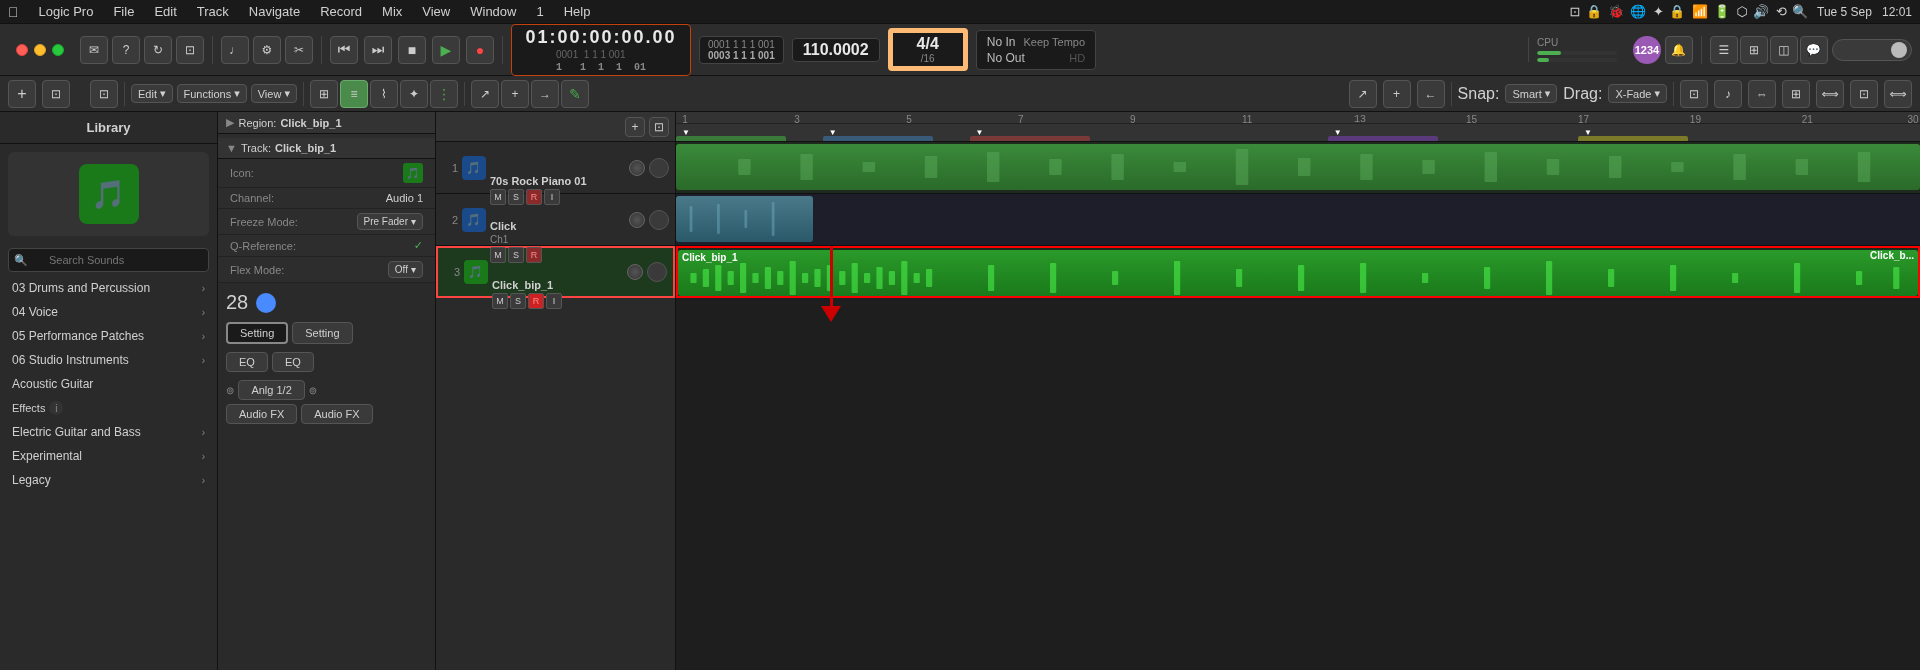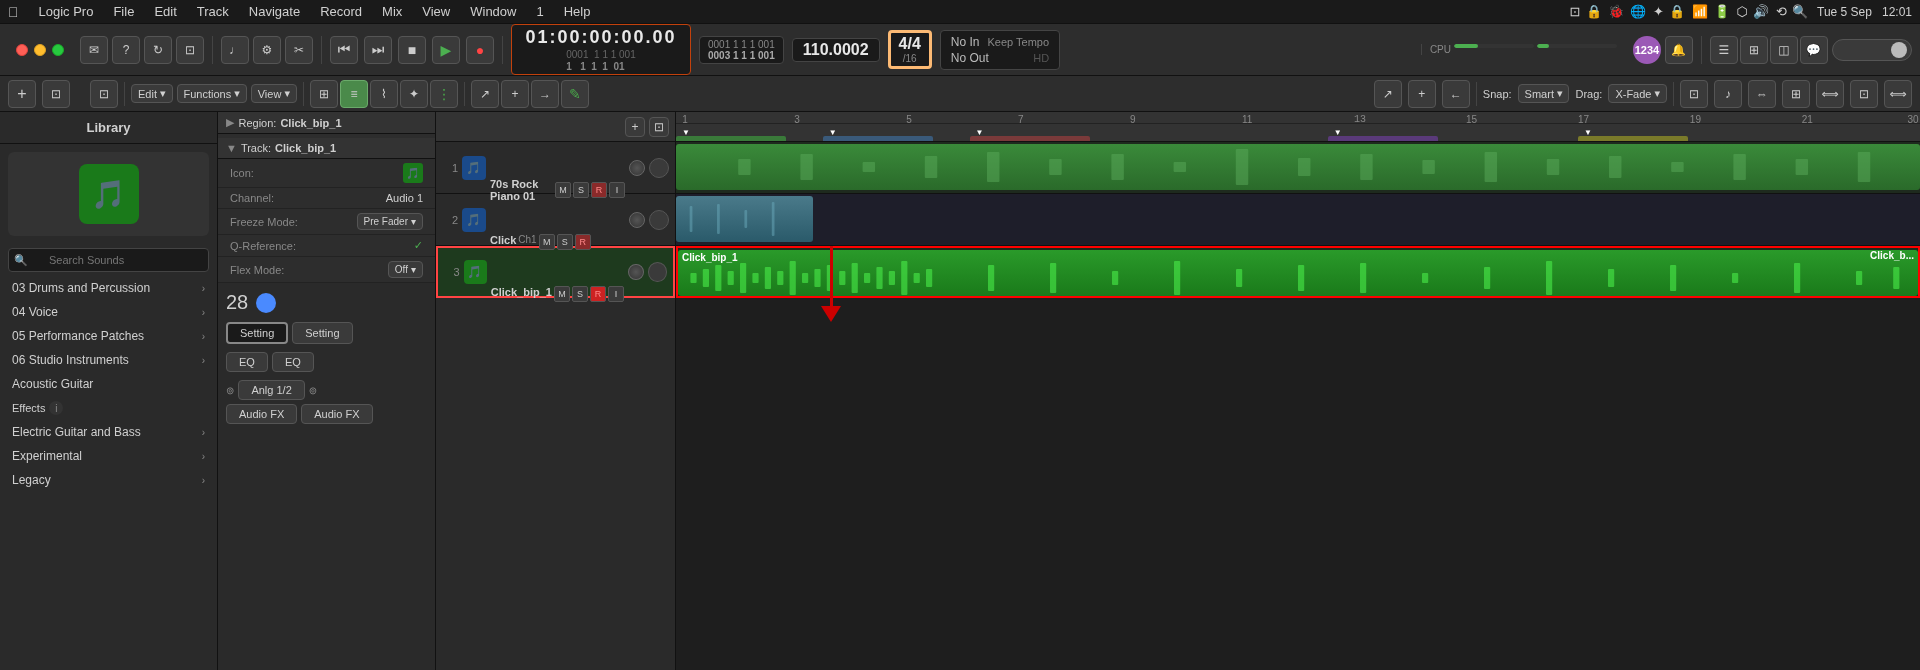--- a/index.html
+++ b/index.html
@@ -111,23 +111,23 @@
       font-size: 16px;
       font-weight: bold;
       color: #e8e8e8;
     }
 
     .meter-display {
       display: flex;
       flex-direction: column;
       align-items: center;
       background: #1a1a1a;
-      border: 3px solid #fdba74;
+      border: 5px solid #fdba74;
       border-radius: 4px;
-      padding: 2px 8px;
+      padding: 2px 24px;
     }
 
     
     .main-layout {
       display: flex;
       height: calc(670px - 24px - 52px - 36px);
       width: 100%;
     }
 
     
@@ -312,21 +312,21 @@
       border-radius: 4px;
       display: flex;
       align-items: center;
       justify-content: center;
       font-size: 12px;
     }
     .track-icon.blue { background: #1a4a8a; }
     .track-info {
       flex: 1;
       display: flex;
-      flex-direction: row;
+      flex-direction: column;
       gap: 2px;
       margin-top: 44px;
     }
     .track-name {
       font-size: 11px;
       color: #d0d0d0;
       font-weight: bold;
     }
     .track-sub {
       font-size: 10px;
@@ -438,21 +438,21 @@
     }
     .arrow-head {
       width: 0;
       height: 0;
       border-left: 10px solid transparent;
       border-right: 10px solid transparent;
       border-top: 16px solid #cc0000;
     }
 
     .snap-label {
-      font-size: 11px;
+      font-size: 16px;
       color: #d0d0d0;
     }
     .dropdown-btn {
       display: flex;
       align-items: center;
       gap: 3px;
       background: #3a3a3a;
       border: 1px solid #555;
       border-radius: 4px;
       padding: 2px 6px;
@@ -554,21 +554,21 @@
     <div class="tb-btn" style="font-size:14px;">■</div>
     <div class="tb-btn" style="font-size:14px;color:#4CAF50;">▶</div>
     <div class="tb-btn" style="font-size:14px;color:#ff4444;">●</div>
   </div>
 
   <div class="transport-display">
     <div class="transport-time">01:00:00:00.00</div>
     <div class="transport-bars">
       <span style="font-size:10px;color:#666;">0001&nbsp;&nbsp;1&nbsp;1&nbsp;1&nbsp;001</span>
       <br>
-      <span style="font-size:10px;color:#888;font-weight:bold;">1&nbsp;&nbsp;&nbsp;1&nbsp;&nbsp;1&nbsp;&nbsp;1&nbsp;&nbsp;01</span>
+      <span style="font-size:10px;color:#888;font-weight:bold;font-family:Liberation Mono, monospace;">1&nbsp;&nbsp;&nbsp;1&nbsp;&nbsp;1&nbsp;&nbsp;1&nbsp;&nbsp;01</span>
     </div>
   </div>
 
   <div style="background:#1a1a1a;border:1px solid #444;border-radius:4px;padding:2px 8px;font-size:10px;color:#888;display:flex;flex-direction:column;">
     <span>0001&nbsp;1&nbsp;1&nbsp;1&nbsp;001</span>
     <span style="font-size:10px;color:#aaa;font-weight:bold;">0003&nbsp;1&nbsp;1&nbsp;1&nbsp;001</span>
   </div>
 
   <div class="tempo-display">
     <div class="tempo-val">110.0002</div>
@@ -585,21 +585,21 @@
       <span style="font-size:11px;color:#888;">Keep Tempo</span>
     </div>
     <div style="display:flex;align-items:center;justify-content:space-between;gap:8px;">
       <span style="font-size:12px;color:#bbb;">No Out</span>
       <span style="font-size:11px;color:#555;">HD</span>
     </div>
   </div>
 
   <div style="flex:1;"></div>
 
-  <div style="display:flex;flex-direction:row;gap:3px;padding:0 8px;border-left:1px solid #444;">
+  <div style="display:flex;flex-direction:column;gap:3px;padding:0 8px;border-left:1px solid #444;">
     <span style="font-size:10px;color:#888;">CPU</span>
     <div class="cpu-bar" style="width:80px;">
         <div class="cpu-fill" style="width:30%;"></div>
       </div>
     <div class="cpu-bar" style="width:80px;">
         <div class="cpu-fill" style="width:15%;"></div>
       </div>
   </div>
 
   <div style="display:flex;gap:4px;align-items:center;">

